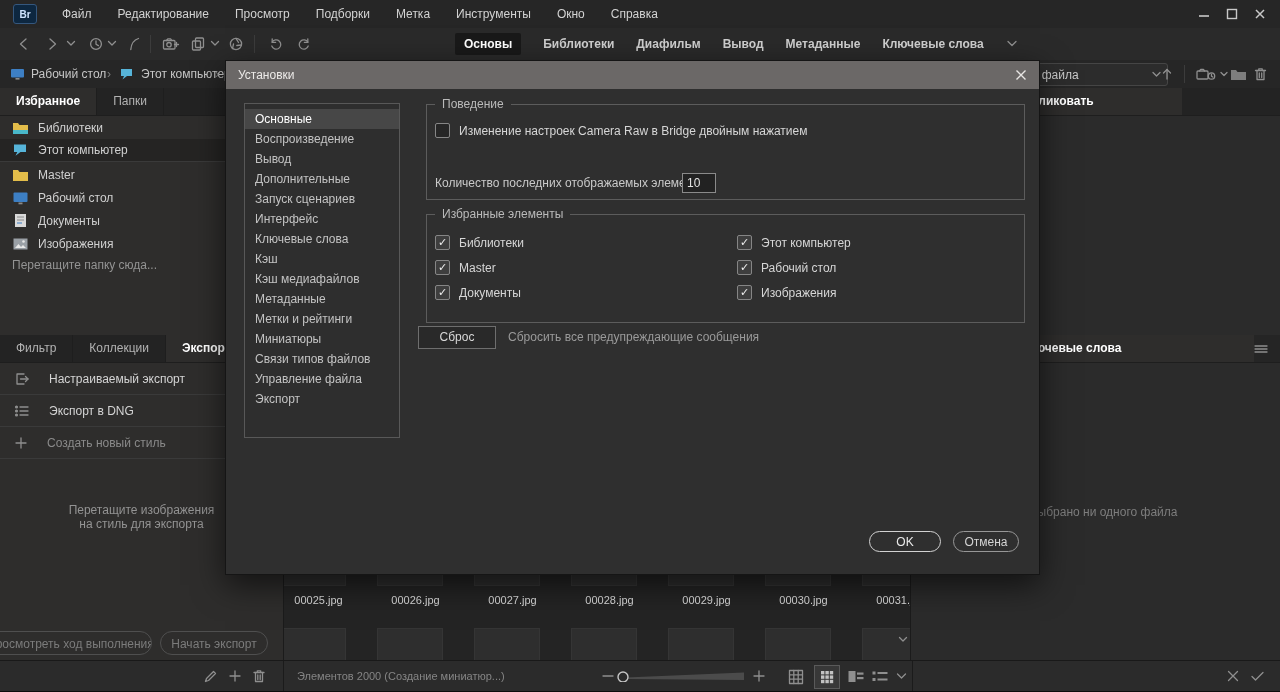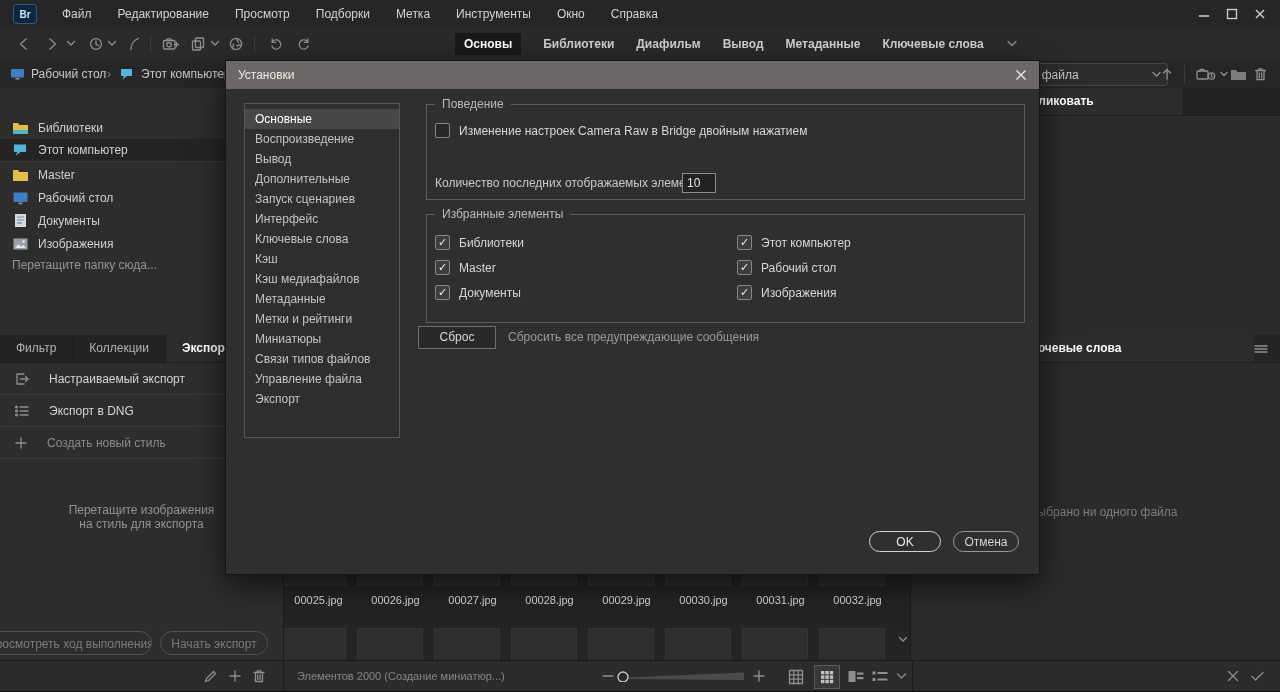--- a/index.html
+++ b/index.html
@@ -53,21 +53,21 @@
   .favrow.selected{background:#252423;border-bottom:1px solid #3a3a3a;}
   .hint{color:#939393;}
   .exp-row{position:absolute;left:0;width:100%;height:32px;display:flex;align-items:center;gap:19px;
            padding-left:14px;box-sizing:border-box;color:#d4d4d4;border-bottom:1px solid #3a3a3a;}
   .exp-row.dim{color:#8a8a8a;}
   .pill-btn{position:absolute;height:24px;border:1px solid #4f4f4f;border-radius:13px;color:#7b7b7b;
             text-align:center;line-height:24px;box-sizing:border-box;white-space:nowrap;overflow:hidden;}
 
   
   .content{left:284px;top:88px;width:626px;height:572px;background:#242424;overflow:hidden;}
-  .thumbrow{position:absolute;left:-4px;display:flex;}
+  .thumbrow{position:absolute;left:-4px;display:flex;gap:20px;}
   .cell{width:66px;margin-right:11px;flex:0 0 auto;}
   .thumb-ph{width:66px;height:50px;background:#2e2e2e;border:1px solid #353535;box-sizing:border-box;}
   .fname{width:77px;text-align:center;font-size:11px;color:#dcdcdc;flex:0 0 auto;}
 
   
   .statusbar{left:0;top:660px;width:1280px;height:31px;background:#2b2b2b;border-top:1px solid #191919;}
   .sb-div{position:absolute;top:0;width:1px;height:31px;background:#1b1b1b;}
   .sb-text{position:absolute;top:9px;color:#858585;font-size:11px;}
   .window-edge{left:0;top:691px;width:1280px;height:1px;background:#0c0c0c;}
 
@@ -280,20 +280,24 @@
       <svg width="15" height="16" class="ic">
         <path d="M2.5,4.5 h10"></path>
         <path d="M4,4.5 V13.5 h7 V4.5"></path>
         <path d="M5.8,4.5 V2.8 h3.4 V4.5"></path>
         <path d="M6.3,7 v4.5 M8.7,7 v4.5"></path>
       </svg>
     </div>
 </div>
 
 <div class="abs left-panel">
+  <div class="tabstrip" style="top:0">
+    <div class="ptab active">Избранное</div>
+    <div class="ptab">Папки</div>
+  </div>
 
   <div class="favrow" style="top:28px">
     <svg width="17" height="14">
         <path d="M1,2 h5 l1.5,2 H16 v9 H1 z" fill="#e3bd4a"></path>
         <rect x="1" y="9" width="15" height="4" fill="#49b8c9"></rect>
       </svg>
     <span>Библиотеки</span>
   </div>
   <div class="favrow selected" style="top:51px">
     <svg width="17" height="14">

